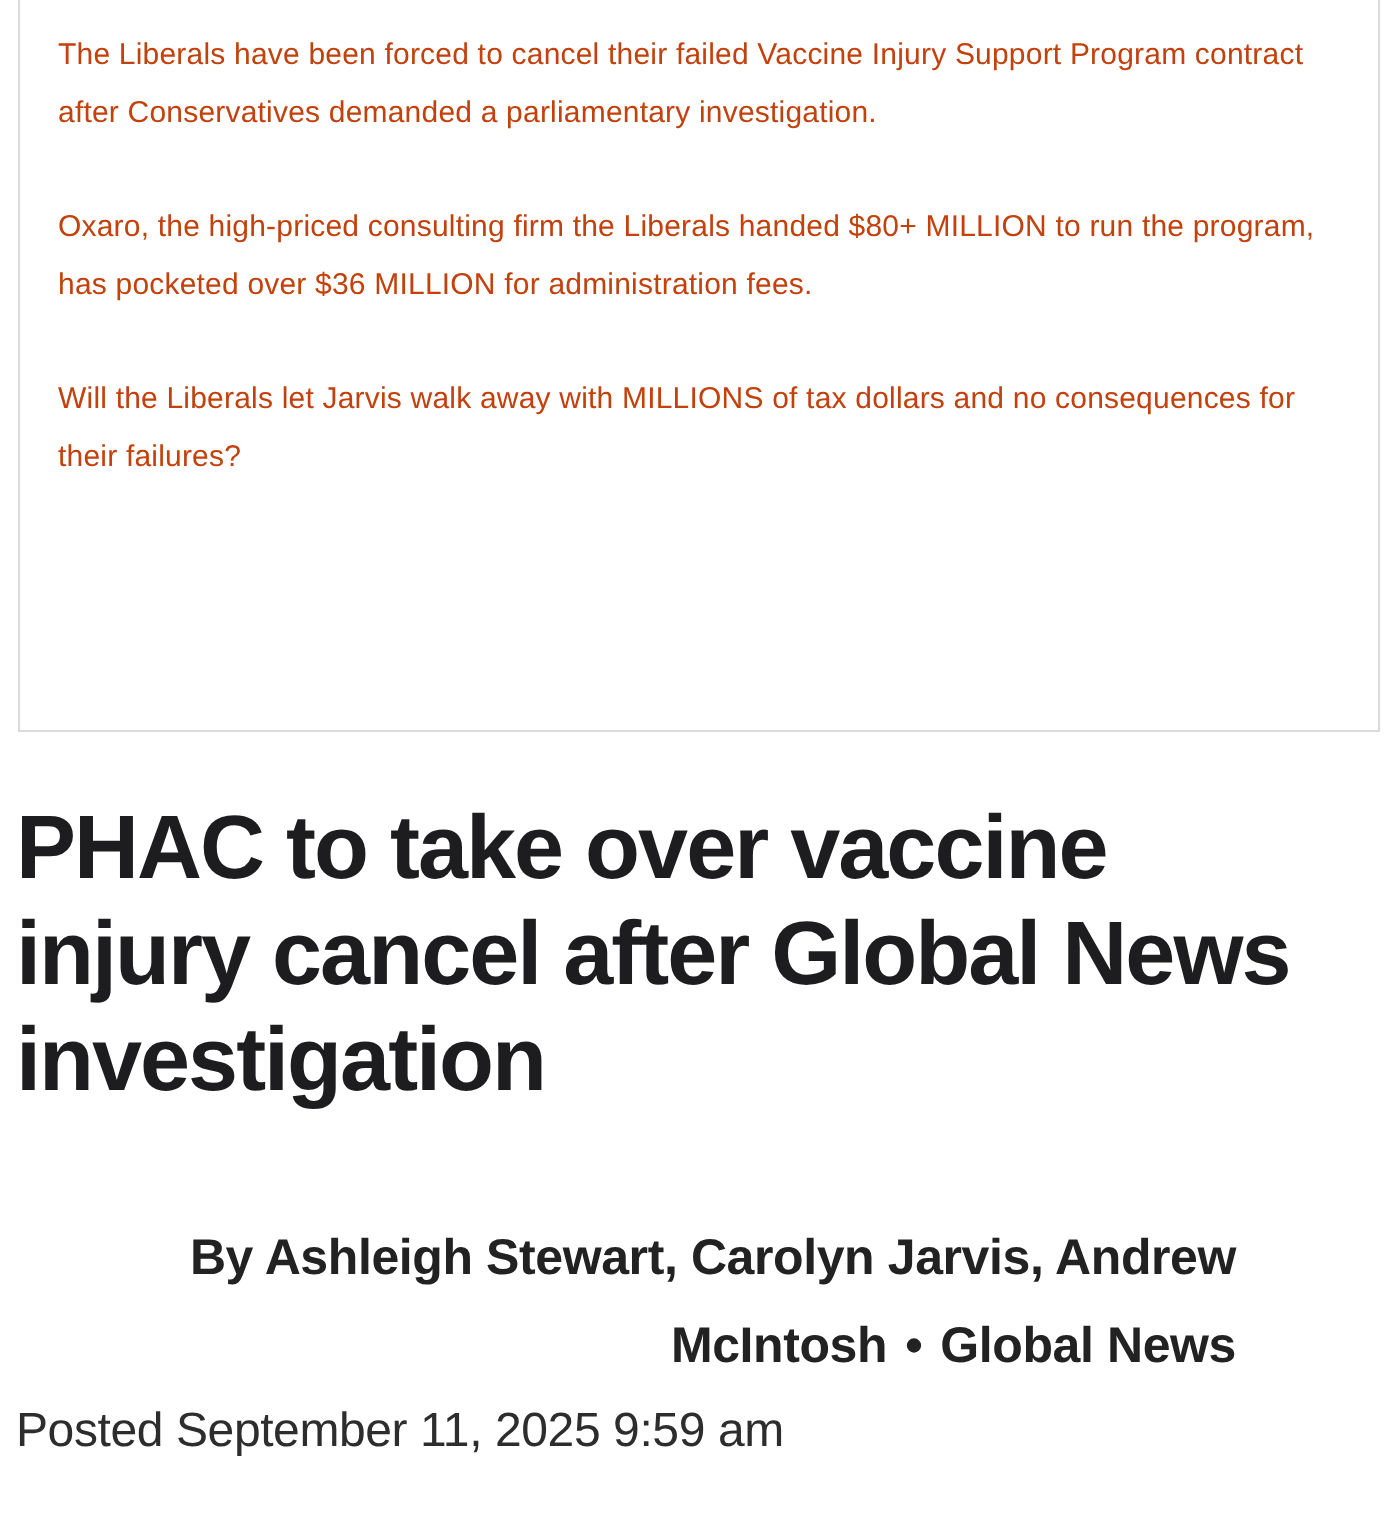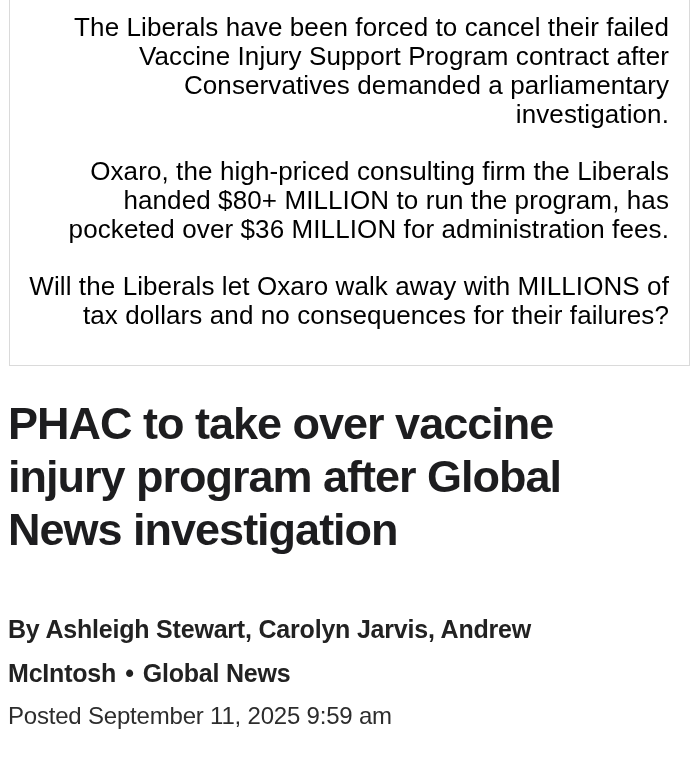--- a/index.html
+++ b/index.html
@@ -15,26 +15,25 @@
   .quote-box {
     margin-left: 9px;
     width: 681px;
     min-height: 366px;
     border: 1px solid #dadada;
     border-top: none;
     padding: 13px 20px 8px 19px;
     background: #ffffff;
   }
   .quote-box p {
-    font-size: 26px;
+    font-size: 15px;
     line-height: 29px;
-    color: #000000;
+    color: #c2410c;
     letter-spacing: 0.1px;
     margin-bottom: 28px;
-    text-align: right;
   }
   .quote-box p:last-child { margin-bottom: 0; }
 
   
   .article-header {
     padding: 31px 10px 0 8px;
   }
   .headline {
     font-size: 45px;
     font-weight: 700;
@@ -44,20 +43,21 @@
     max-width: 670px;
   }
   .byline {
     margin-top: 51px;
     font-size: 25px;
     font-weight: 700;
     line-height: 44px;
     color: #222222;
     max-width: 610px;
     letter-spacing: -0.2px;
+    text-align: right;
   }
   .byline .bullet {
     display: inline-block;
     margin: 0 9px;
     font-weight: 700;
     color: #222222;
   }
   .posted-row {
     margin-top: 7px;
     display: flex;
@@ -69,25 +69,25 @@
     color: #2d2d2d;
     letter-spacing: -0.2px;
   }
 </style>
 </head>
 <body>
 
 <div class="quote-box">
   <p>The Liberals have been forced to cancel their failed Vaccine Injury Support Program contract after Conservatives demanded a parliamentary investigation.</p>
   <p>Oxaro, the high-priced consulting firm the Liberals handed $80+ MILLION to run the program, has pocketed over $36 MILLION for administration fees.</p>
-  <p>Will the Liberals let Oxaro walk away with MILLIONS of tax dollars and no consequences for their failures?</p>
+  <p>Will the Liberals let Jarvis walk away with MILLIONS of tax dollars and no consequences for their failures?</p>
 </div>
 
 <div class="article-header">
-  <h1 class="headline">PHAC to take over vaccine injury program after Global News investigation</h1>
+  <h1 class="headline">PHAC to take over vaccine injury cancel after Global News investigation</h1>
 
   <div class="byline"><span>By Ashleigh Stewart, Carolyn Jarvis, Andrew McIntosh</span><span class="bullet">•</span><span>Global News</span></div>
 
   <div class="posted-row">
     <span class="posted-text">Posted September 11, 2025 9:59 am</span>
 
   </div>
 
 </div>
 

